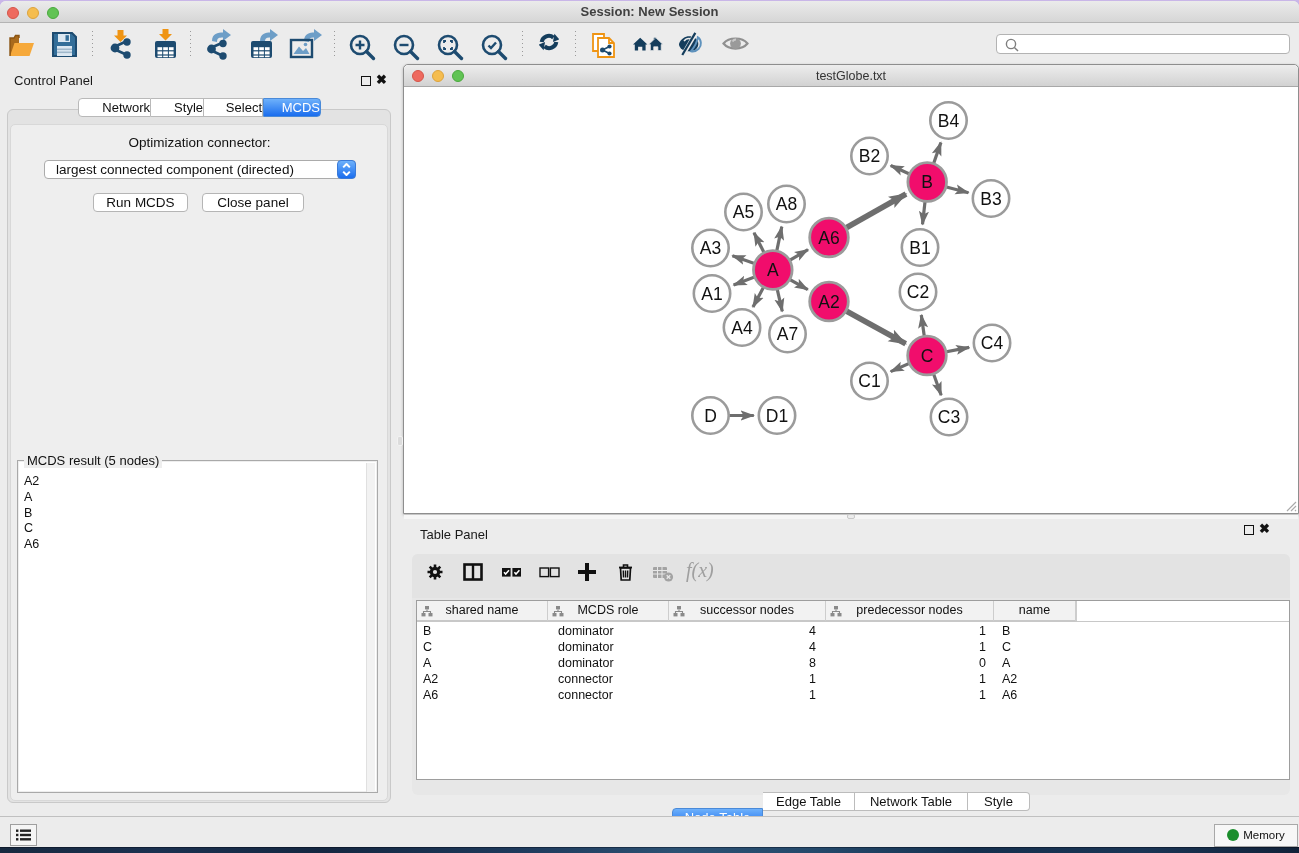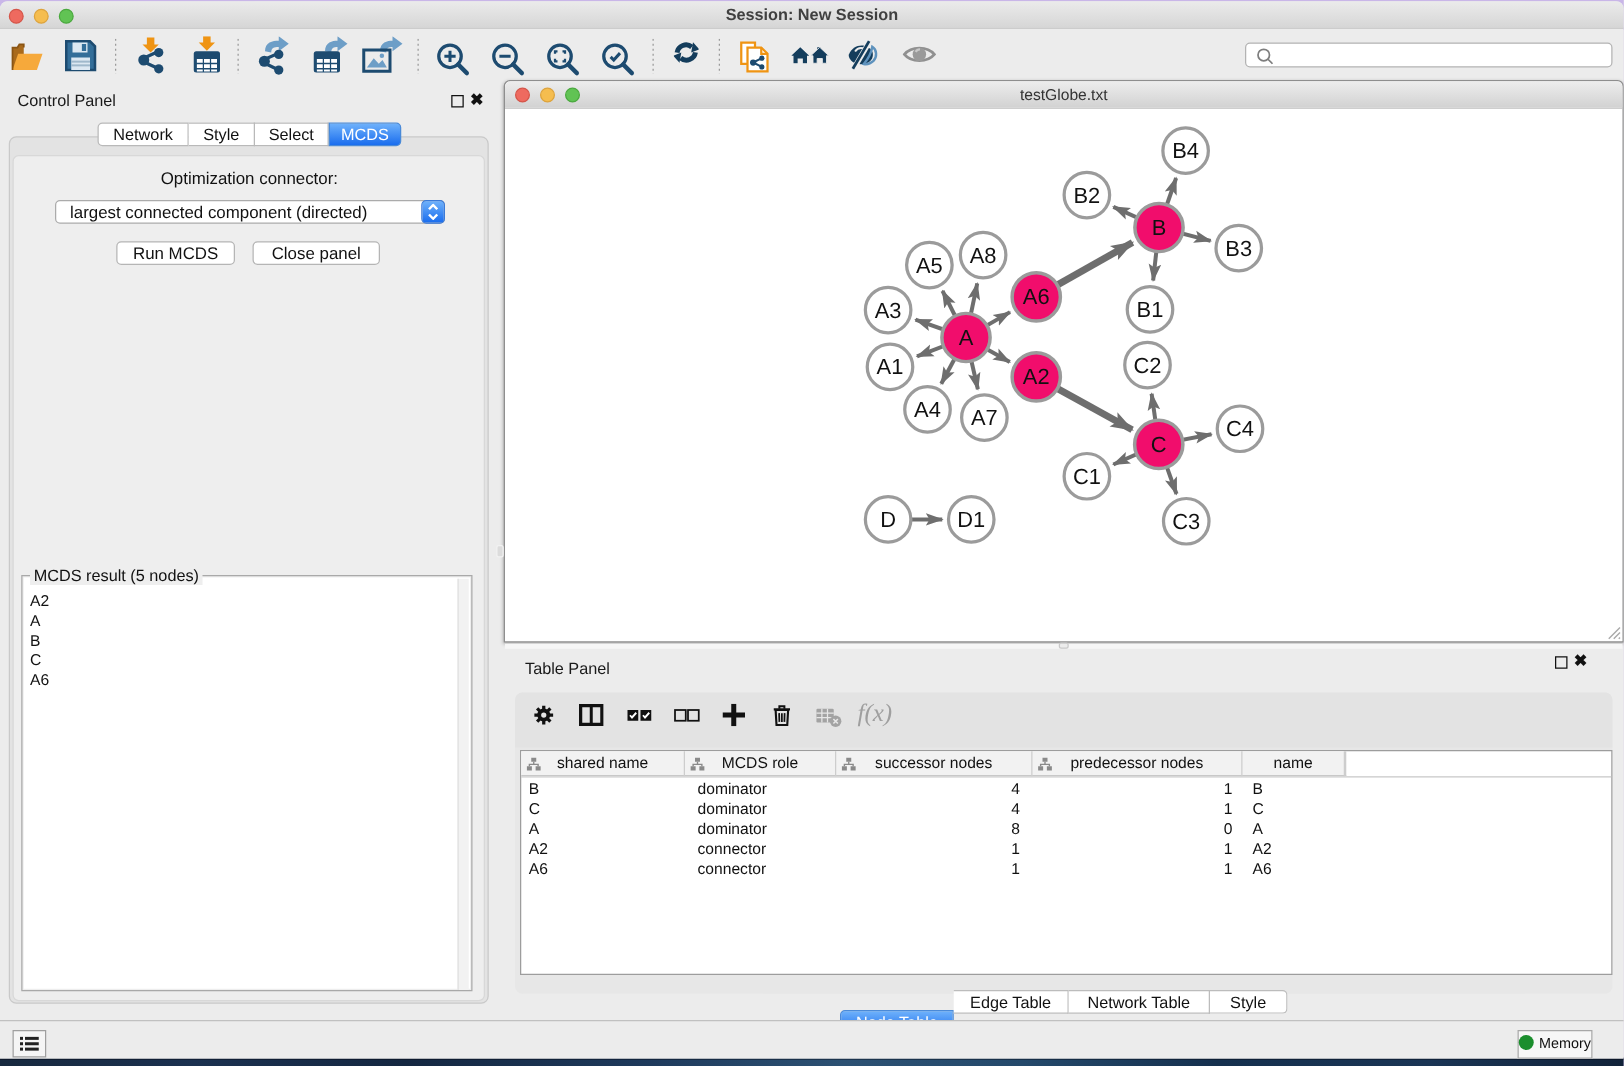--- a/index.html
+++ b/index.html
@@ -25,21 +25,21 @@
  background-size:1px 4px;}
 #searchbox{position:absolute;left:996px;top:10px;width:294px;height:20px;
  background:#fff;border:1px solid #b3b3b3;border-radius:4px;}
 
 #mainarea{position:absolute;left:0;top:64px;width:1299px;height:751px;background:#ececec;}
 
 #cp-title{position:absolute;left:14px;top:8px;font-size:13px;color:#1a1a1a;}
 .panel-icons{position:absolute;font-size:12px;color:#111;}
 #cp-tabs{position:absolute;left:78px;top:33px;height:19px;}
 .tab{position:absolute;top:0;height:19px;border:1px solid #b9b9b9;background:#fff;
- font-size:13px;color:#111;text-align:center;line-height:17px;}
+ font-size:13px;color:#111;text-align:right;line-height:17px;}
 .tabsel{background:linear-gradient(#6eb1fb,#1a6dee);color:#fff;border-color:#4a8ad8;}
 #cp-outer{position:absolute;left:7px;top:44px;width:384px;height:694px;
  background:#e3e3e3;border:1px solid #c9c9c9;border-radius:6px;}
 #cp-inner{position:absolute;left:10px;top:59px;width:378px;height:677px;
  background:#eeeeee;border:1px solid #d8d8d8;border-radius:5px;}
 #optlabel{position:absolute;left:0;width:399px;top:70px;text-align:center;font-size:13.5px;color:#111;}
 #dropdown{position:absolute;left:44px;top:95px;width:312px;height:19px;
  background:#fff;border:1px solid #ababab;border-radius:4px;font-size:13.5px;color:#111;
  line-height:17px;padding-left:11px;}
 #dropdown .spin{position:absolute;right:-1px;top:-1px;width:19px;height:19px;
@@ -74,21 +74,21 @@
 .trow{position:absolute;font-size:12.5px;color:#111;height:16px;line-height:16px;}
 
 .btab{position:absolute;top:727px;height:19px;background:#fff;border:1px solid #bcbcbc;
  font-size:13px;color:#111;text-align:center;line-height:17px;}
 .btabsel{background:linear-gradient(#6eb1fb,#1a6dee);color:#fff;border-color:#4a8ad8;}
 
 #statusbar{position:absolute;left:0;top:815px;width:1299px;height:31px;
  border-top:1px solid #c0c0c0;background:#ececec;}
 #listbtn{position:absolute;left:10px;top:7px;width:27px;height:22px;background:#f5f5f5;
  border:1px solid #9f9f9f;}
-#membtn{position:absolute;left:1214px;top:7px;width:60px;height:23px;background:#f7f7f7;
+#membtn{position:absolute;left:1214px;top:7px;width:84px;height:23px;background:#f7f7f7;
  border:1px solid #a8a8a8;font-size:11.5px;color:#111;line-height:21px;text-align:center;}
 </style></head>
 <body>
 <div id="deskbottom"></div>
 <div id="win">
   <div id="titlebar">
     <div class="tl" style="left:7px;background:#ee6a5f;border:1px solid #d55549;"></div>
     <div class="tl" style="left:27px;background:#f5bd4f;border:1px solid #dda33c;"></div>
     <div class="tl" style="left:47px;background:#61c354;border:1px solid #4aa93e;"></div>
     <div class="t">Session: New Session</div>

